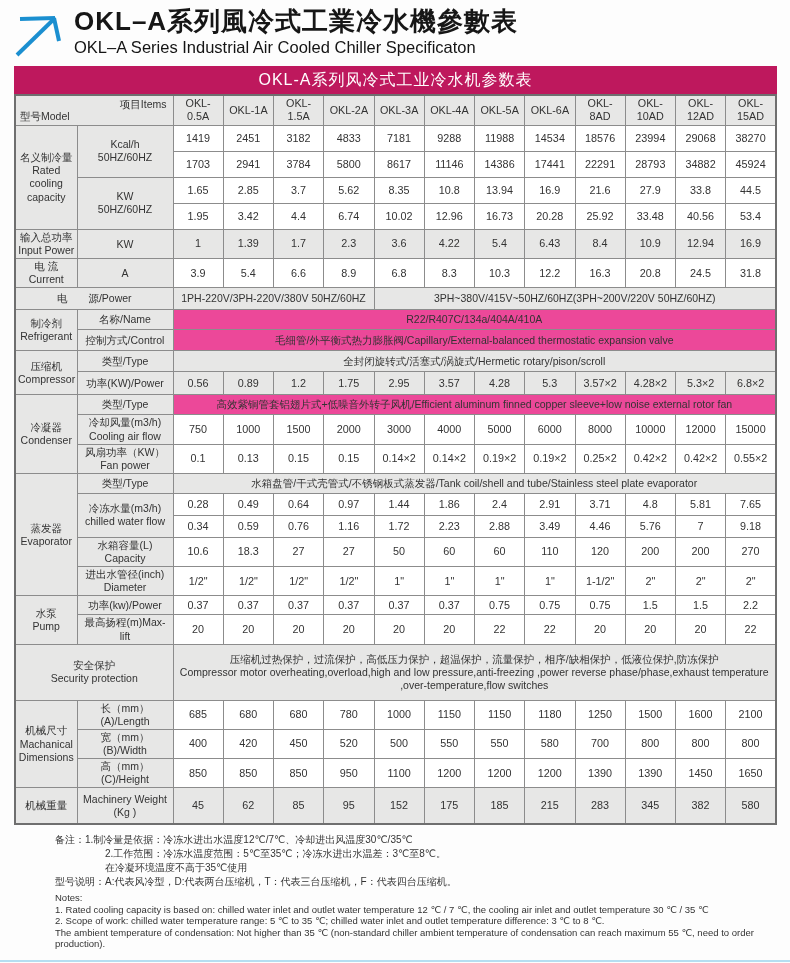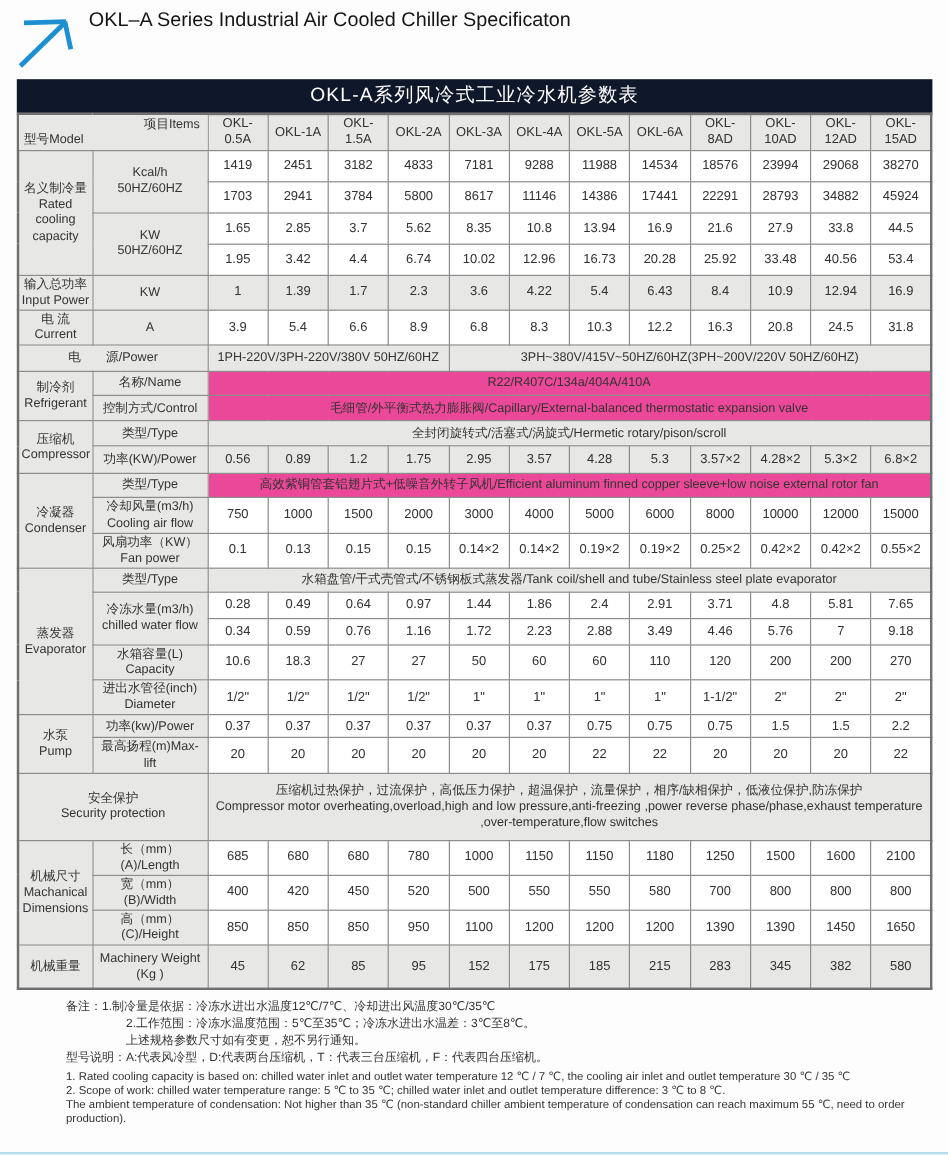--- a/index.html
+++ b/index.html
@@ -8,21 +8,21 @@
     font-family:"Liberation Sans","DejaVu Sans",sans-serif;color:#222;
   }
   
   .hdr{display:flex;align-items:flex-start;padding:6px 0 0 12px;height:56px;}
   .hdr .logo{width:56px;height:52px;flex:0 0 56px;margin-top:2px;}
   .hdr .titles{margin-left:6px;}
   .title-zh{font-size:26px;font-weight:bold;color:#161616;letter-spacing:1px;line-height:30px;}
   .title-en{font-size:16.5px;color:#141414;line-height:22px;}
   
   .banner{
-    margin:4px 0 0 14px;width:763px;height:28px;background:#0f172a;color:#fff;
+    margin:4px 0 0 14px;width:763px;height:28px;background:#be185d;color:#fff;
     font-size:16px;text-align:center;line-height:28px;letter-spacing:1px;box-sizing:border-box;
   }
   
   table.spec{
     margin-left:14px;width:763px;border-collapse:collapse;table-layout:fixed;
     font-size:10.5px;color:#333;border:2px solid #6f6f6f;
   }
   table.spec td{
     border:1px solid #8c8c8c;text-align:center;vertical-align:middle;
     padding:1px 2px;white-space:pre-line;line-height:1.25;overflow:hidden;
@@ -59,20 +59,21 @@
     <div class="logo">
       <svg viewBox="0 0 56 52" width="56" height="52">
         <g stroke="#1b8fd0" stroke-width="4" fill="none" stroke-linecap="butt">
           <line x1="5" y1="47" x2="42" y2="11"></line>
           <line x1="8" y1="11" x2="43" y2="10"></line>
           <line x1="42" y1="10" x2="47" y2="33"></line>
         </g>
       </svg>
     </div>
     <div class="titles">
+      <div class="title-zh">OKL–A系列風冷式工業冷水機參數表</div>
       <div class="title-en">OKL–A Series Industrial Air Cooled Chiller Specificaton</div>
     </div>
   </div>
 
   <div class="banner">OKL-A系列风冷式工业冷水机参数表</div>
 
   <table class="spec">
     <colgroup>
       <col style="width:62px">
         <col style="width:96px">
@@ -436,24 +437,25 @@
           <td class="data">382</td>
           <td class="data">580</td>
         </tr>
       </tbody>
   </table>
 
   <div class="notes">
     <div class="notes-zh">
         <div class="nz">备注：1.制冷量是依据：冷冻水进出水温度12℃/7℃、冷却进出风温度30℃/35℃</div>
         <div class="nz ind">2.工作范围：冷冻水温度范围：5℃至35℃；冷冻水进出水温差：3℃至8℃。</div>
-        <div class="nz ind">上述规格参数尺寸如有变更，恕不另行通知。</div>
+        <div class="nz ind">在冷凝环境温度不高于35℃使用</div>
         <div class="nz">型号说明：A:代表风冷型，D:代表两台压缩机，T：代表三台压缩机，F：代表四台压缩机。</div>
       </div>
     <div class="notes-en">
+        <div class="ne">Notes:</div>
         <div class="ne">1. Rated cooling capacity is based on: chilled water inlet and outlet water temperature 12 ℃ / 7 ℃, the cooling air inlet and outlet temperature 30 ℃ / 35 ℃</div>
         <div class="ne">2. Scope of work: chilled water temperature range: 5 ℃ to 35 ℃; chilled water inlet and outlet temperature difference: 3 ℃ to 8 ℃.</div>
         <div class="ne">The ambient temperature of condensation: Not higher than 35 ℃ (non-standard chiller ambient temperature of condensation can reach maximum 55 ℃, need to order production).</div>
       </div>
   </div>
 
   <div class="bottom-line"></div>
 </div>
 
 </body></html>

